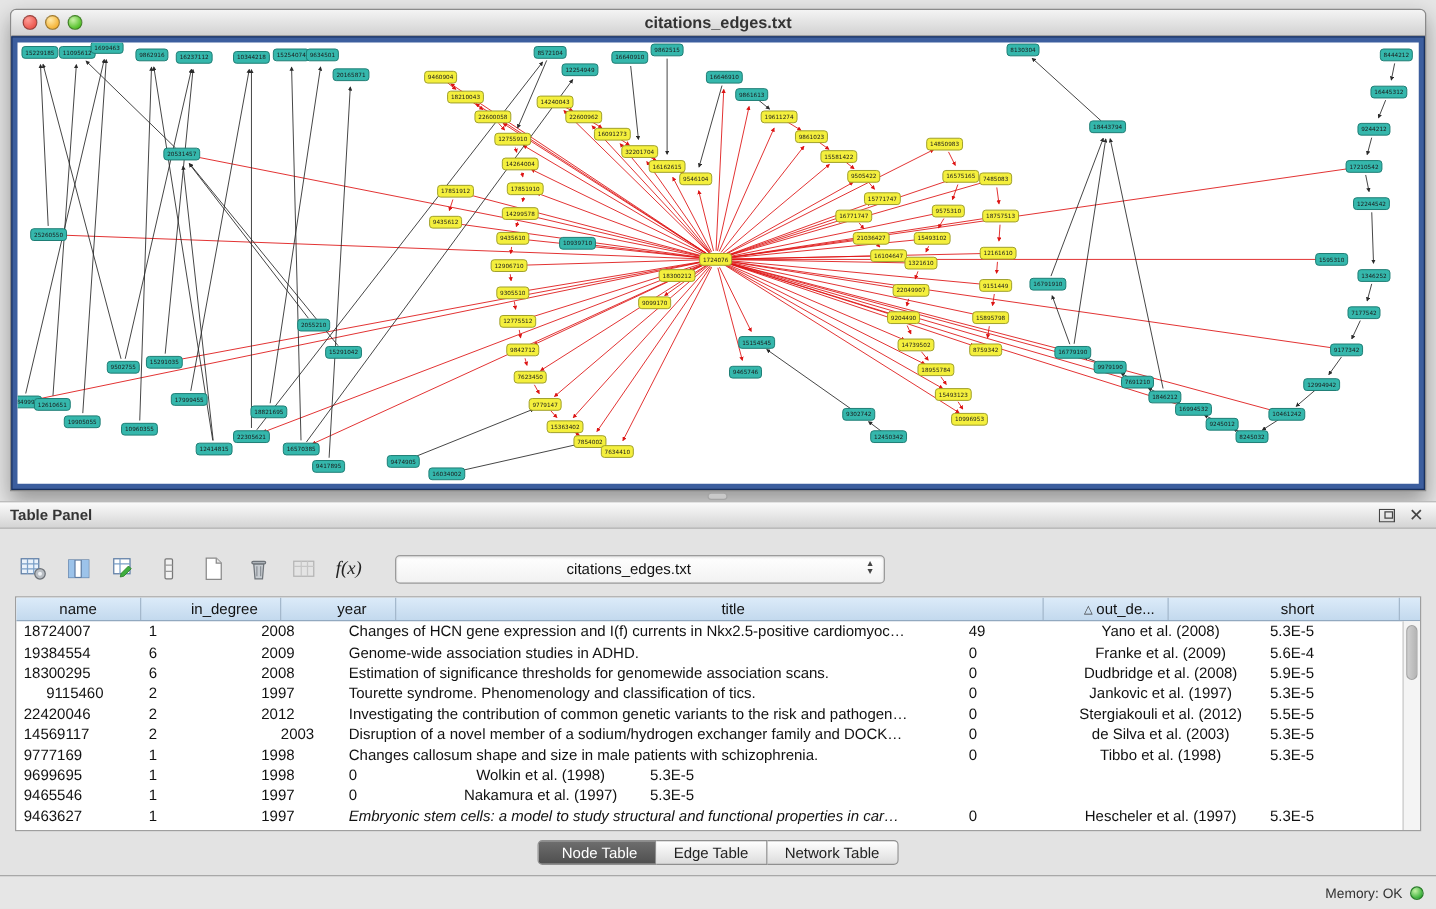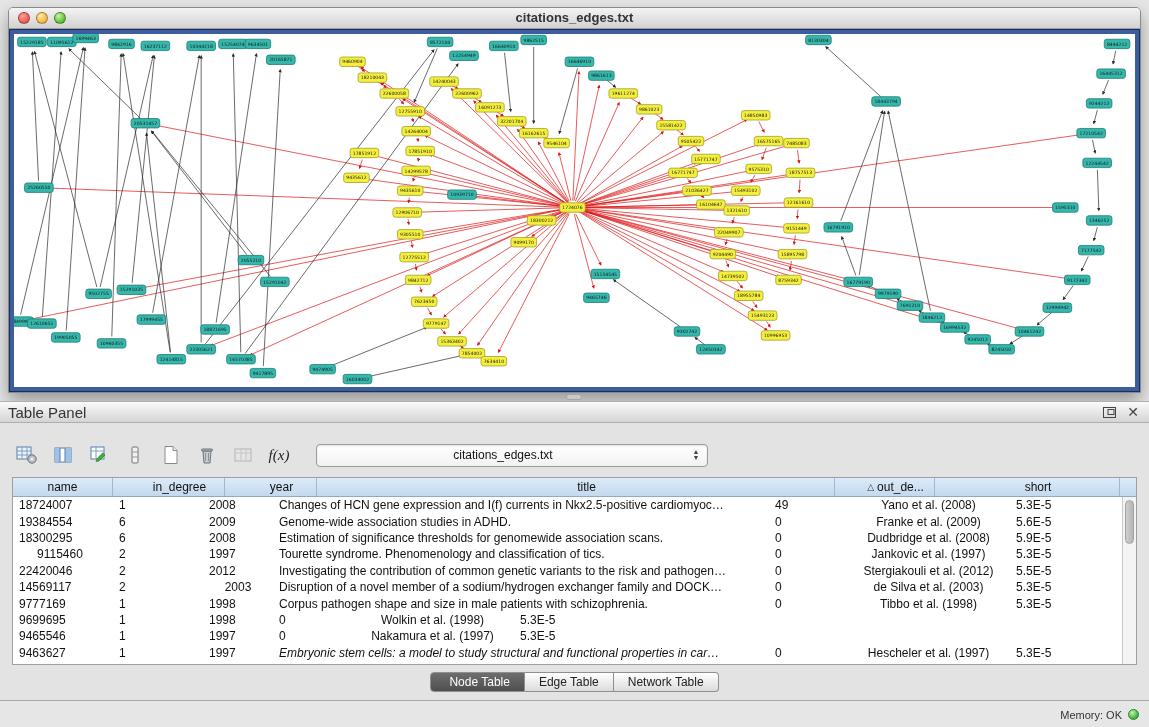--- a/index.html
+++ b/index.html
@@ -26,21 +26,21 @@
   
   .splitter { position:absolute; left:0; top:393px; width:1149px; height:8px; }
   .splitter-handle { position:absolute; left:566px; top:1px; width:16px; height:6px;
     border-radius:3px; background:#c9c9c9; border:1px solid #a5a5a5; }
 
   
   .table-panel { position:absolute; left:0; top:401px; width:1149px; height:300px;
     background:#e3e3e3; border-top:1px solid #b0b0b0; border-bottom:1px solid #a8a8a8; }
   .panel-header { height:21px; background:linear-gradient(#fbfbfb,#d4d4d4);
     border-bottom:1px solid #aeaeae; display:flex; align-items:center; padding:0 8px; }
-  .panel-title { font-size:15px; color:#333; }
+  .panel-title { font-size:12px; color:#333;font-weight:bold; }
   .panel-header .spacer { flex:1; }
   .panel-hdr-icon { width:16px; height:14px; margin-left:8px; display:flex; align-items:center;
     justify-content:center; color:#444; cursor:default; }
   .float-icon svg { display:block; }
   .close-icon { font-weight:bold; font-size:14px; line-height:14px; }
 
   .panel-body { padding:6px 12px 0 12px; }
   .toolbar { display:flex; align-items:center; gap:10px; padding:14px 2px 10px 2px; }
   .tool-btn { width:26px; height:24px; display:flex; align-items:center; justify-content:center; }
   .tool-btn svg { display:block; }
@@ -843,21 +843,21 @@
               <div class="td" style="width: 163px; text-align: center;">Yano et al. (2008)</div>
               <div class="td" style="width: 92px; text-align: left;">5.3E-5</div>
             </div>
             <div class="tr">
               <div class="td" style="width: 100px; text-align: left;">19384554</div>
               <div class="td" style="width: 90px; text-align: left;">6</div>
               <div class="td" style="width: 70px; text-align: left;">2009</div>
               <div class="td" style="width: 496px; text-align: left;">Genome-wide association studies in ADHD.</div>
               <div class="td" style="width: 78px; text-align: left;">0</div>
               <div class="td" style="width: 163px; text-align: center;">Franke et al. (2009)</div>
-              <div class="td" style="width: 92px; text-align: left;">5.6E-5</div>
+              <div class="td" style="width: 92px; text-align: left;">5.6E-4</div>
             </div>
             <div class="tr">
               <div class="td" style="width: 100px; text-align: left;">18300295</div>
               <div class="td" style="width: 90px; text-align: left;">6</div>
               <div class="td" style="width: 70px; text-align: left;">2008</div>
               <div class="td" style="width: 496px; text-align: left;">Estimation of significance thresholds for genomewide association scans.</div>
               <div class="td" style="width: 78px; text-align: left;">0</div>
               <div class="td" style="width: 163px; text-align: center;">Dudbridge et al. (2008)</div>
               <div class="td" style="width: 92px; text-align: left;">5.9E-5</div>
             </div>
@@ -885,21 +885,21 @@
               <div class="td" style="width: 70px; text-align: center;">2003</div>
               <div class="td" style="width: 496px; text-align: left;">Disruption of a novel member of a sodium/hydrogen exchanger family and DOCK…</div>
               <div class="td" style="width: 78px; text-align: left;">0</div>
               <div class="td" style="width: 163px; text-align: center;">de Silva et al. (2003)</div>
               <div class="td" style="width: 92px; text-align: left;">5.3E-5</div>
             </div>
             <div class="tr">
               <div class="td" style="width: 100px; text-align: left;">9777169</div>
               <div class="td" style="width: 90px; text-align: left;">1</div>
               <div class="td" style="width: 70px; text-align: left;">1998</div>
-              <div class="td" style="width: 496px; text-align: left;">Corpus pathogen shape and size in male patients with schizophrenia.</div>
+              <div class="td" style="width: 496px; text-align: left;">Changes callosum shape and size in male patients with schizophrenia.</div>
               <div class="td" style="width: 78px; text-align: left;">0</div>
               <div class="td" style="width: 163px; text-align: center;">Tibbo et al. (1998)</div>
               <div class="td" style="width: 92px; text-align: left;">5.3E-5</div>
             </div>
             <div class="tr">
               <div class="td" style="width: 100px; text-align: left;">9699695</div>
               <div class="td" style="width: 90px; text-align: left;">1</div>
               <div class="td" style="width: 70px; text-align: left;">1998</div>
               <div class="td" style="width: 78px; text-align: left;">0</div>
               <div class="td" style="width: 163px; text-align: center;">Wolkin et al. (1998)</div>

